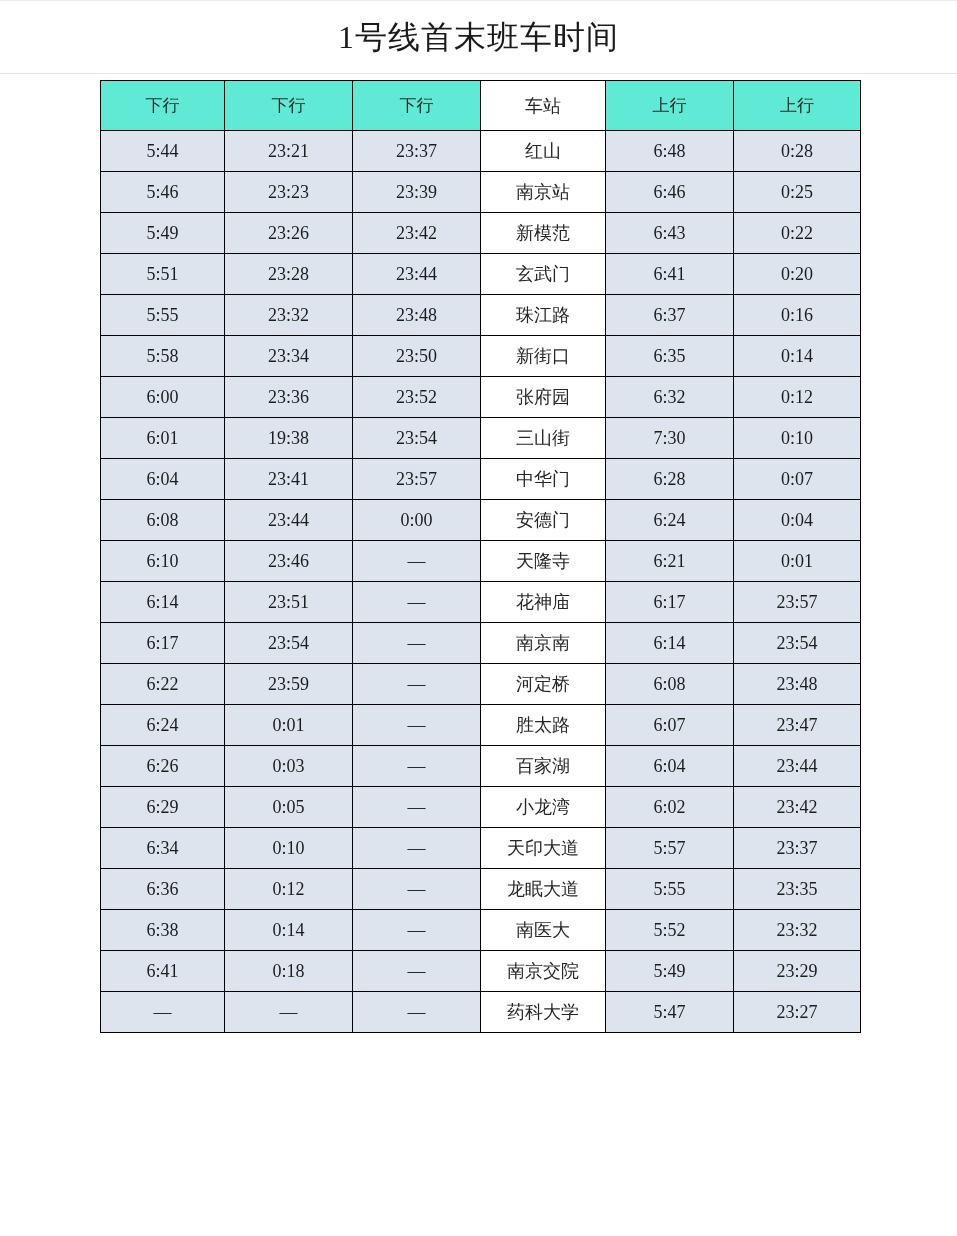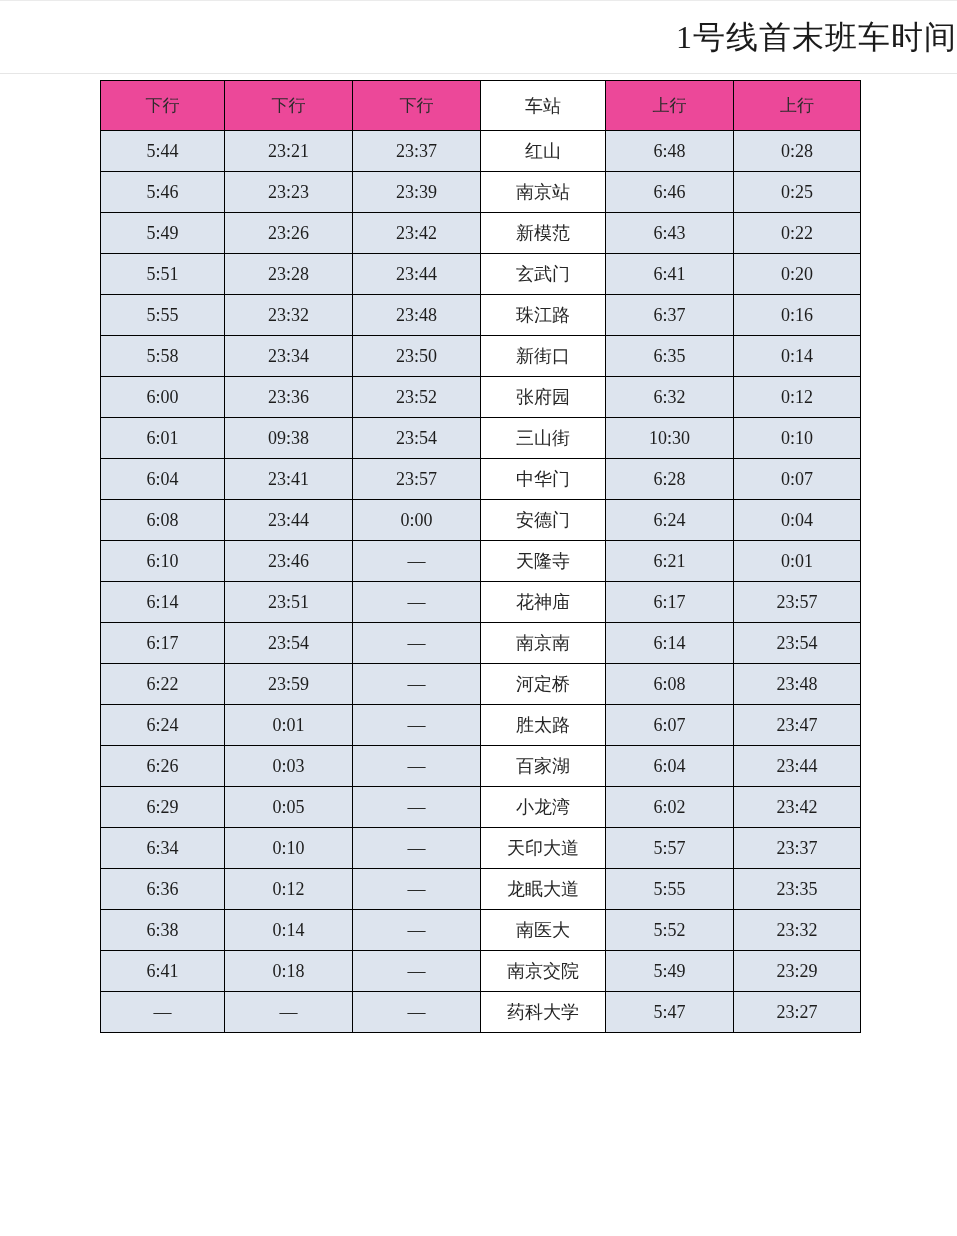--- a/index.html
+++ b/index.html
@@ -27,21 +27,21 @@
   }
 
   .title-band {
     position: absolute;
     top: 1px;
     left: 0;
     width: 957px;
     height: 72px;
     display: flex;
     align-items: center;
-    justify-content: flex-end;
+    justify-content: center;
     background: #ffffff;
   }
 
   .page-title {
     font-family: "Liberation Serif", "DejaVu Serif", serif;
     font-size: 32px;
     font-weight: 400;
     letter-spacing: 1px;
     color: #1b1b1b;
     line-height: 1;
@@ -81,21 +81,21 @@
     border: 1.3px solid #000000;
     text-align: center;
     vertical-align: middle;
     font-size: 17px;
     font-weight: 400;
     padding: 0;
   }
 
   table.timetable thead th {
     height: 49px;
-    background: #ec4899;
+    background: #5eead4;
     font-size: 17px;
     color: #2b2b2b;
   }
 
   table.timetable tbody td {
     height: 40px;
     background: #dde4ee;
     color: #1d1d1d;
     font-size: 18px;
   }
@@ -191,24 +191,24 @@
         <tr>
           <td>6:00</td>
           <td>23:36</td>
           <td>23:52</td>
           <td class="station">张府园</td>
           <td>6:32</td>
           <td>0:12</td>
         </tr>
         <tr>
           <td>6:01</td>
-          <td>09:38</td>
+          <td>19:38</td>
           <td>23:54</td>
           <td class="station">三山街</td>
-          <td>10:30</td>
+          <td>7:30</td>
           <td>0:10</td>
         </tr>
         <tr>
           <td>6:04</td>
           <td>23:41</td>
           <td>23:57</td>
           <td class="station">中华门</td>
           <td>6:28</td>
           <td>0:07</td>
         </tr>

